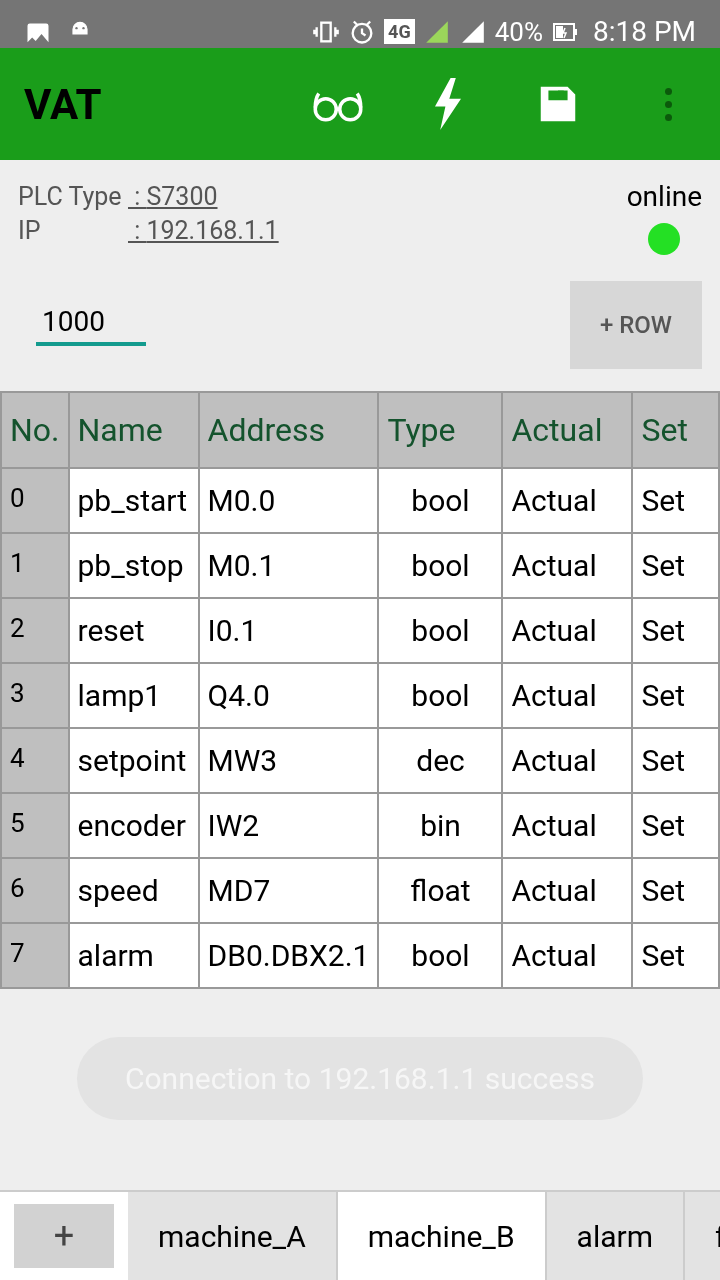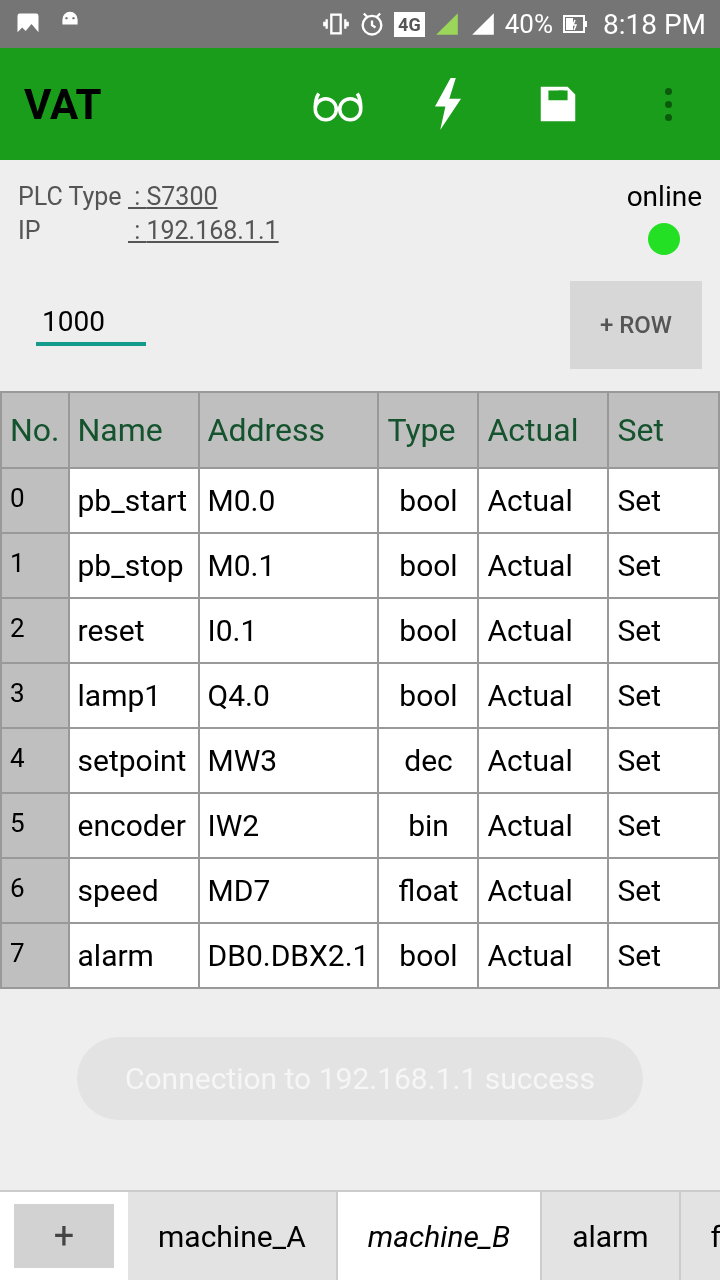--- a/index.html
+++ b/index.html
@@ -1,19 +1,19 @@
 <!DOCTYPE html>
 <html><head>
 <meta charset="utf-8">
 <style>
 * { margin: 0; padding: 0; box-sizing: border-box; font-family: Roboto, Arial, sans-serif; }
 body { width: 720px; height: 1280px; background: #eeeeee; overflow: hidden; position: relative; }
 
 
-.status-bar { height: 48px; background: #757575; color: #fff; display: flex; align-items: center; padding: 0 14px; }
+.status-bar { height: 48px; background: #757575; color: #fff; display: flex; align-items: flex-end; padding: 0 24px; }
 .status-left { display: flex; gap: 14px; align-items: center; }
 .status-right { margin-left: auto; display: flex; gap: 8px; align-items: center; font-size: 26px; }
 .status-right .time { font-size: 28px; margin-left: 6px; }
 .status-ic { width: 28px; height: 28px; display:inline-flex; align-items:center; justify-content:center; }
 
 
 .app-bar { height: 112px; background: #1a9d1a; display: flex; align-items: center; padding: 0 24px; }
 .app-title { font-size: 42px; font-weight: 700; color: #000000; }
 .app-actions { margin-left: auto; display: flex; gap: 54px; align-items: center; }
 .app-actions .icon { width: 56px; height: 56px; display:flex; align-items:center; justify-content:center; color:#fff; }
@@ -35,31 +35,31 @@
 
 
 .vat-table { width:100%; border-collapse:collapse; background:#fff; }
 .vat-table th { background:#bfbfbf; color:#14532d; font-size:32px; font-weight:400; text-align:left; padding:18px 8px; border:2px solid #999; }
 .vat-table td { font-size:30px; padding:14px 8px; border:2px solid #999; color:#000; background:#fff; }
 .vat-table td.no { background:#bfbfbf; width:58px; text-align:left; vertical-align:top; font-size:26px; }
 .vat-table td.type { text-align:center; }
 .vat-table th.no { width:58px; }
 .vat-table th.name { width:130px; }
 .vat-table th.addr { width:168px; }
-.vat-table th.type { width:100px; }
+.vat-table th.type { width:124px; }
 .vat-table th.actual { width:130px; }
 
 
 .toast { position:absolute; left:50%; transform:translateX(-50%); bottom:160px; background:#e3e3e3; color:#f6f6f6; font-size:30px; padding:24px 48px; border-radius:60px; white-space:nowrap; }
 
 
 .bottom-tabs { position:absolute; bottom:0; left:0; right:0; height:90px; background:#fff; display:flex; border-top:2px solid #ccc; }
 .tab { flex:0 0 auto; padding:0 30px; display:flex; align-items:center; justify-content:center; font-size:30px; border-right:2px solid #ccc; background:#e3e3e3; }
 .tab.plus { width:100px; background:#d2d2d2; margin:12px 14px 12px 14px; border:none; font-size:36px; color:#444; }
-.tab.active { background:#fff;font-style:italic; }
+.tab.active { background:#fff; }
 .tab.last { flex:1; }
 </style>
 </head>
 <body>
 
 <div class="status-bar">
   <div class="status-left">
     <span class="status-ic">
       <svg viewBox="0 0 24 24" width="28" height="28" fill="#fff">
           <path d="M21 19V5a2 2 0 0 0-2-2H5a2 2 0 0 0-2 2v14l4-4 3 3 5-6 6 7z"></path>

